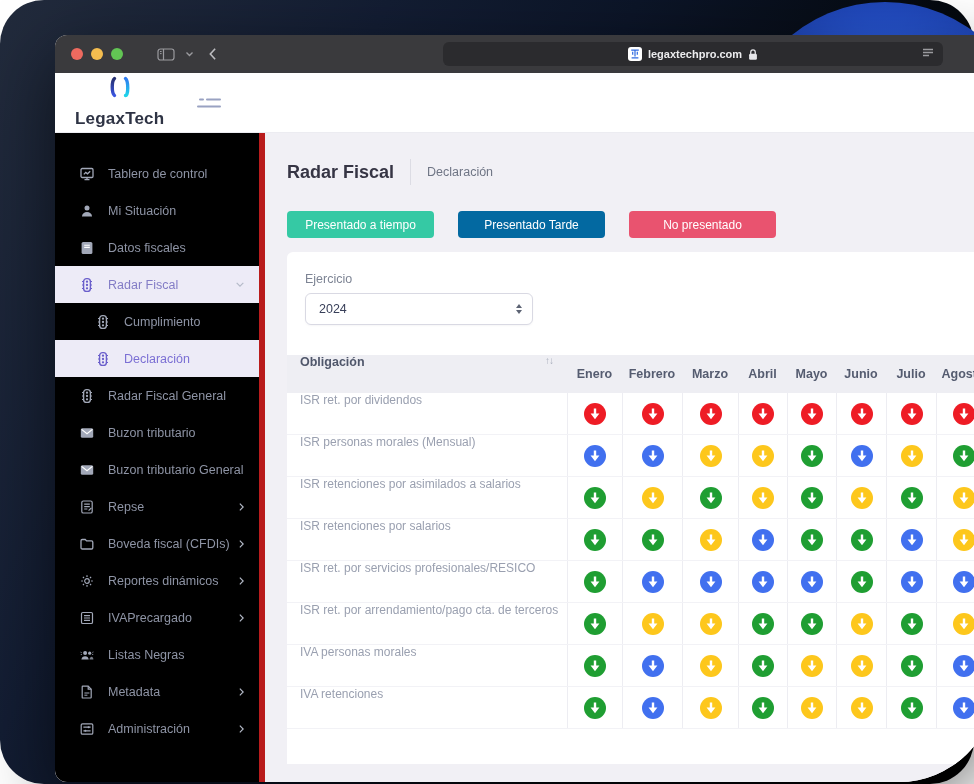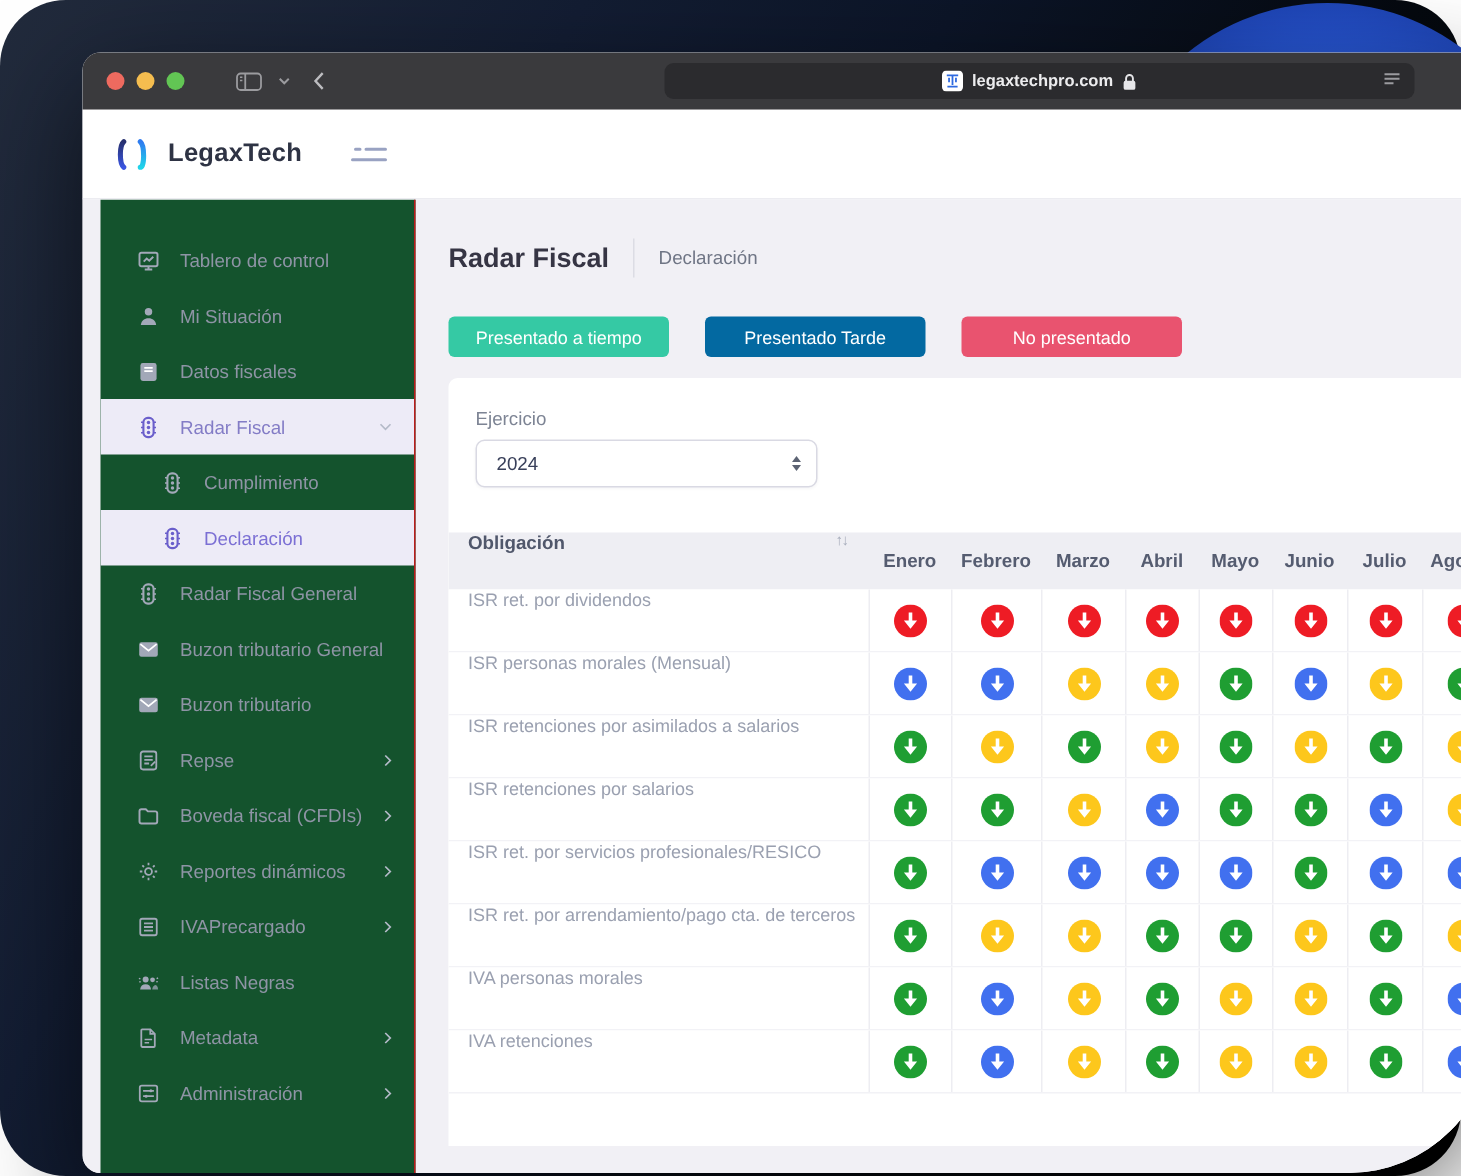--- a/index.html
+++ b/index.html
@@ -15,26 +15,26 @@
     box-shadow:0 24px 70px rgba(0,0,0,.55);display:flex;flex-direction:column;}
   .chrome{height:38px;background:#3a3a3d;flex:0 0 auto;display:flex;align-items:center;position:relative;padding-left:16px;}
   .tl{width:12px;height:12px;border-radius:50%;margin-right:8px;}
   .chrome-icons{display:flex;align-items:center;gap:10px;margin-left:26px;}
   .urlbar{position:absolute;left:388px;top:7px;width:500px;height:24px;border-radius:6px;background:#2b2b2e;
     display:flex;align-items:center;justify-content:center;gap:6px;color:#ececee;font-size:11px;}
   .urlbar .reader{position:absolute;right:8px;top:5px;}
   
   .app{flex:1;display:flex;flex-direction:column;background:#f1f0f5;overflow:hidden;}
   .app-header{height:60px;background:#fff;border-bottom:1px solid #ececf1;display:flex;align-items:center;padding-left:20px;flex:0 0 auto;}
-  .brand{display:flex;align-items:flex-start;gap:11px;}
+  .brand{display:flex;align-items:center;gap:11px;flex-direction:column;}
   .brand-name{font-size:17px;font-weight:bold;color:#2e3344;letter-spacing:.2px;}
   .burger{margin-left:30px;}
   .app-body{flex:1;display:flex;overflow:hidden;}
   
-  .sidebar{width:210px;background:#14532d;border-right:1px solid #b91c1c;padding-top:22px;flex:0 0 auto;overflow:hidden;margin-left:12px;}
+  .sidebar{width:210px;background:#000000;border-right:6px solid #b91c1c;padding-top:22px;flex:0 0 auto;overflow:hidden;}
   .nav-item{height:37px;display:flex;align-items:center;padding:0 14px 0 24px;color:#8e94a5;font-size:12.5px;cursor:pointer;}
   .nav-item .ic{width:16px;height:16px;flex:0 0 auto;display:flex;align-items:center;color:#a2a8b8;}
   .nav-item .lbl{margin-left:13px;flex:1;white-space:nowrap;overflow:hidden;}
   .nav-item .chev{color:#b4bac8;display:flex;}
   .nav-item.active{background:#edebf7;color:#837cc6;}
   .nav-item.active .ic{color:#6a5ecb;}
   .nav-item.sub{padding-left:40px;}
   .nav-item.sub.active{color:#7b6fd4;}
   .nav-item.sub.active .ic{color:#6a5ecb;}
   
@@ -234,30 +234,30 @@
               </span>
               <span class="lbl">Radar Fiscal General</span>
             </div>
             <div class="nav-item">
               <span class="ic">
                 <svg width="16" height="16" viewBox="0 0 16 16">
                   <rect x="1.8" y="3.2" width="12.4" height="9.6" rx="1.5" fill="currentColor"></rect>
                   <path d="M2.6 4.4L8 8.8l5.4-4.4" stroke="#fff" stroke-width="1.2" fill="none"></path>
                 </svg>
               </span>
-              <span class="lbl">Buzon tributario General</span>
+              <span class="lbl">Buzon tributario</span>
             </div>
             <div class="nav-item">
               <span class="ic">
                 <svg width="16" height="16" viewBox="0 0 16 16">
                   <rect x="1.8" y="3.2" width="12.4" height="9.6" rx="1.5" fill="currentColor"></rect>
                   <path d="M2.6 4.4L8 8.8l5.4-4.4" stroke="#fff" stroke-width="1.2" fill="none"></path>
                 </svg>
               </span>
-              <span class="lbl">Buzon tributario</span>
+              <span class="lbl">Buzon tributario General</span>
             </div>
             <div class="nav-item">
               <span class="ic">
                 <svg width="16" height="16" viewBox="0 0 16 16" fill="none" stroke="currentColor" stroke-width="1.2">
                   <rect x="2.8" y="2" width="10.4" height="12" rx="1.6"></rect>
                   <path d="M5.2 5.2h5.6M5.2 7.6h5.6M5.2 10h3.2"></path>
                   <path d="M9.6 11.6l2.8-2.8"></path>
                 </svg>
               </span>
               <span class="lbl">Repse</span>

